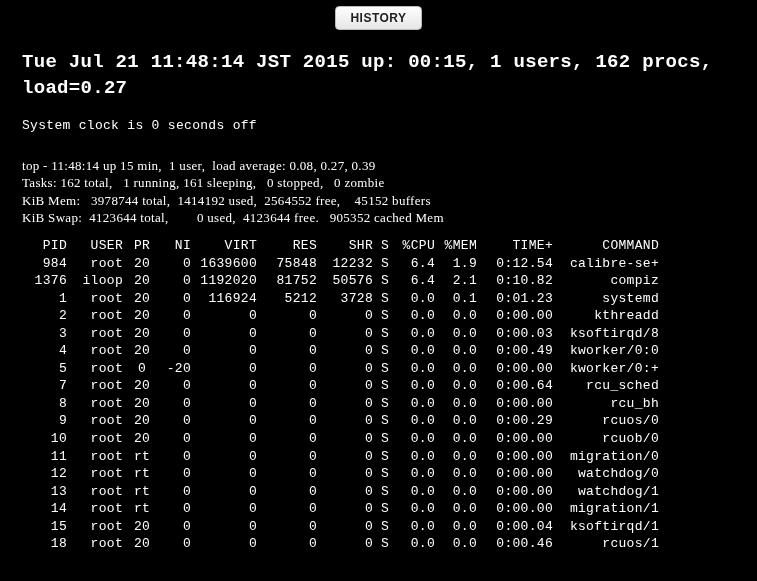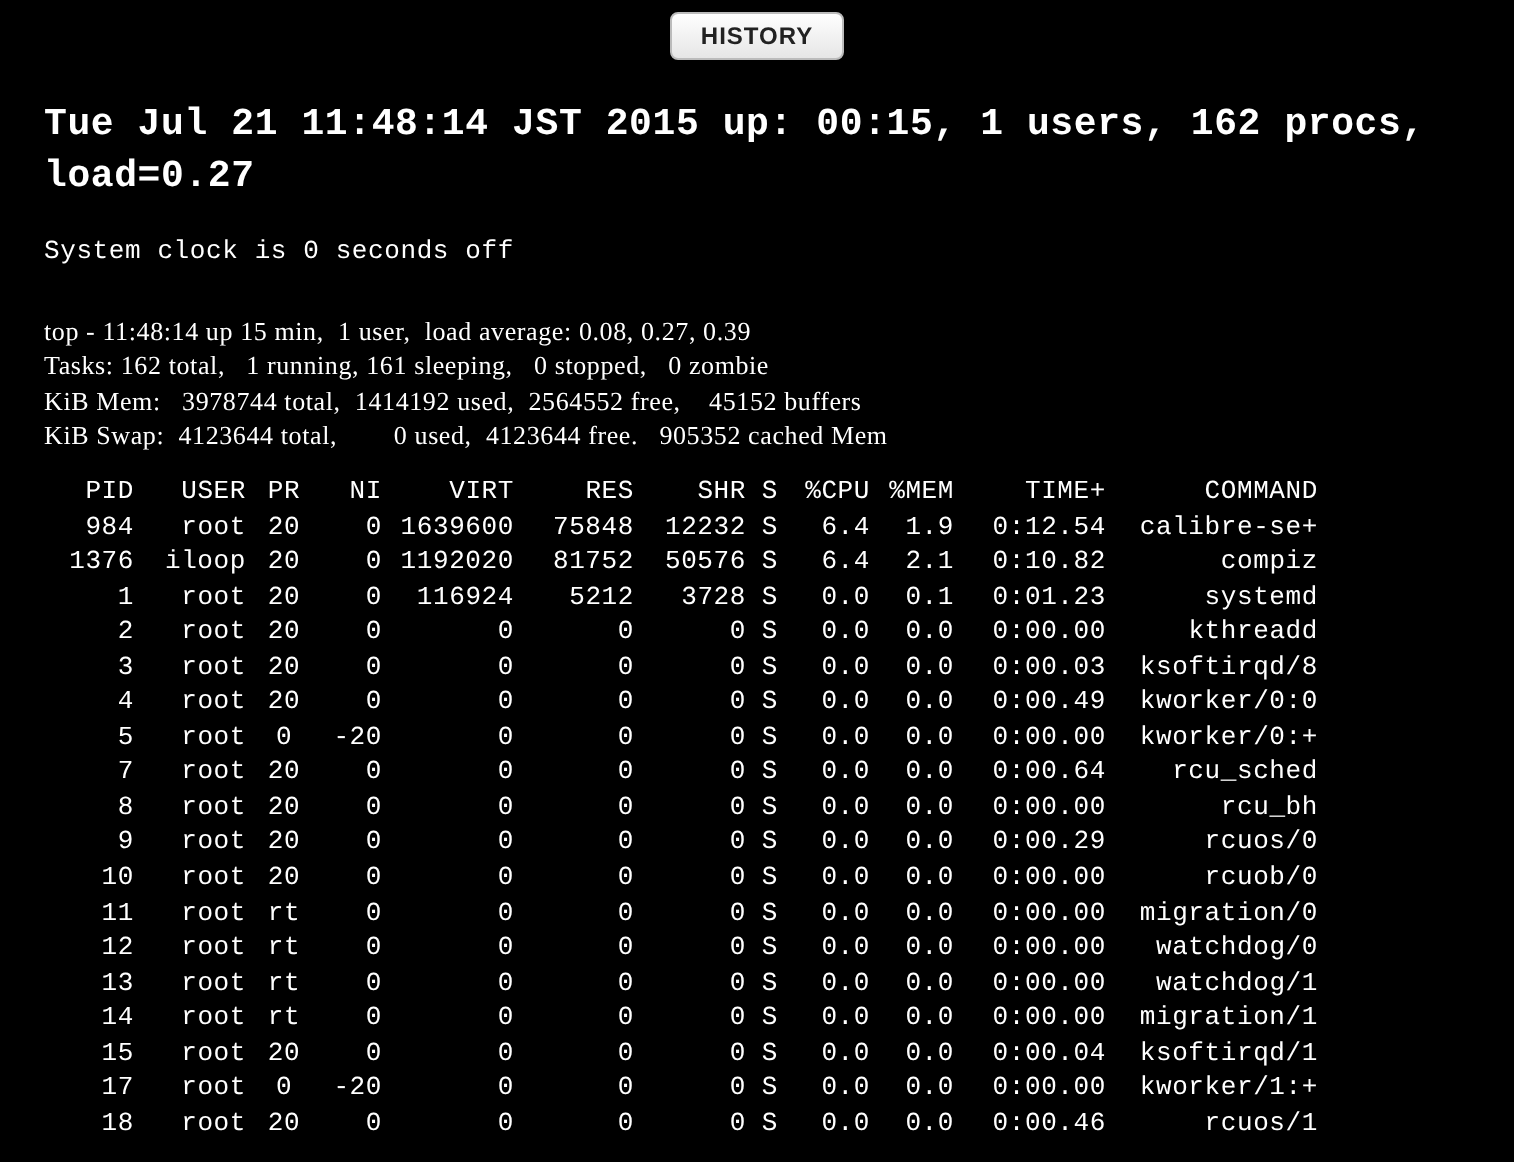--- a/index.html
+++ b/index.html
@@ -333,34 +333,20 @@
           <td class="r c-virt">0</td>
           <td class="r c-res">0</td>
           <td class="r c-shr">0</td>
           <td class="l c-s">S</td>
           <td class="r c-cpu">0.0</td>
           <td class="r c-mem">0.0</td>
           <td class="r c-time">0:00.04</td>
           <td class="l c-cmd">ksoftirqd/1</td>
         </tr>
         <tr>
-          <td class="r c-pid">17</td>
-          <td class="l c-user">root</td>
-          <td class="r c-pr">0</td>
-          <td class="r c-ni">-20</td>
-          <td class="r c-virt">0</td>
-          <td class="r c-res">0</td>
-          <td class="r c-shr">0</td>
-          <td class="l c-s">S</td>
-          <td class="r c-cpu">0.0</td>
-          <td class="r c-mem">0.0</td>
-          <td class="r c-time">0:00.00</td>
-          <td class="l c-cmd">kworker/1:+</td>
-        </tr>
-        <tr>
           <td class="r c-pid">18</td>
           <td class="l c-user">root</td>
           <td class="r c-pr">20</td>
           <td class="r c-ni">0</td>
           <td class="r c-virt">0</td>
           <td class="r c-res">0</td>
           <td class="r c-shr">0</td>
           <td class="l c-s">S</td>
           <td class="r c-cpu">0.0</td>
           <td class="r c-mem">0.0</td>

